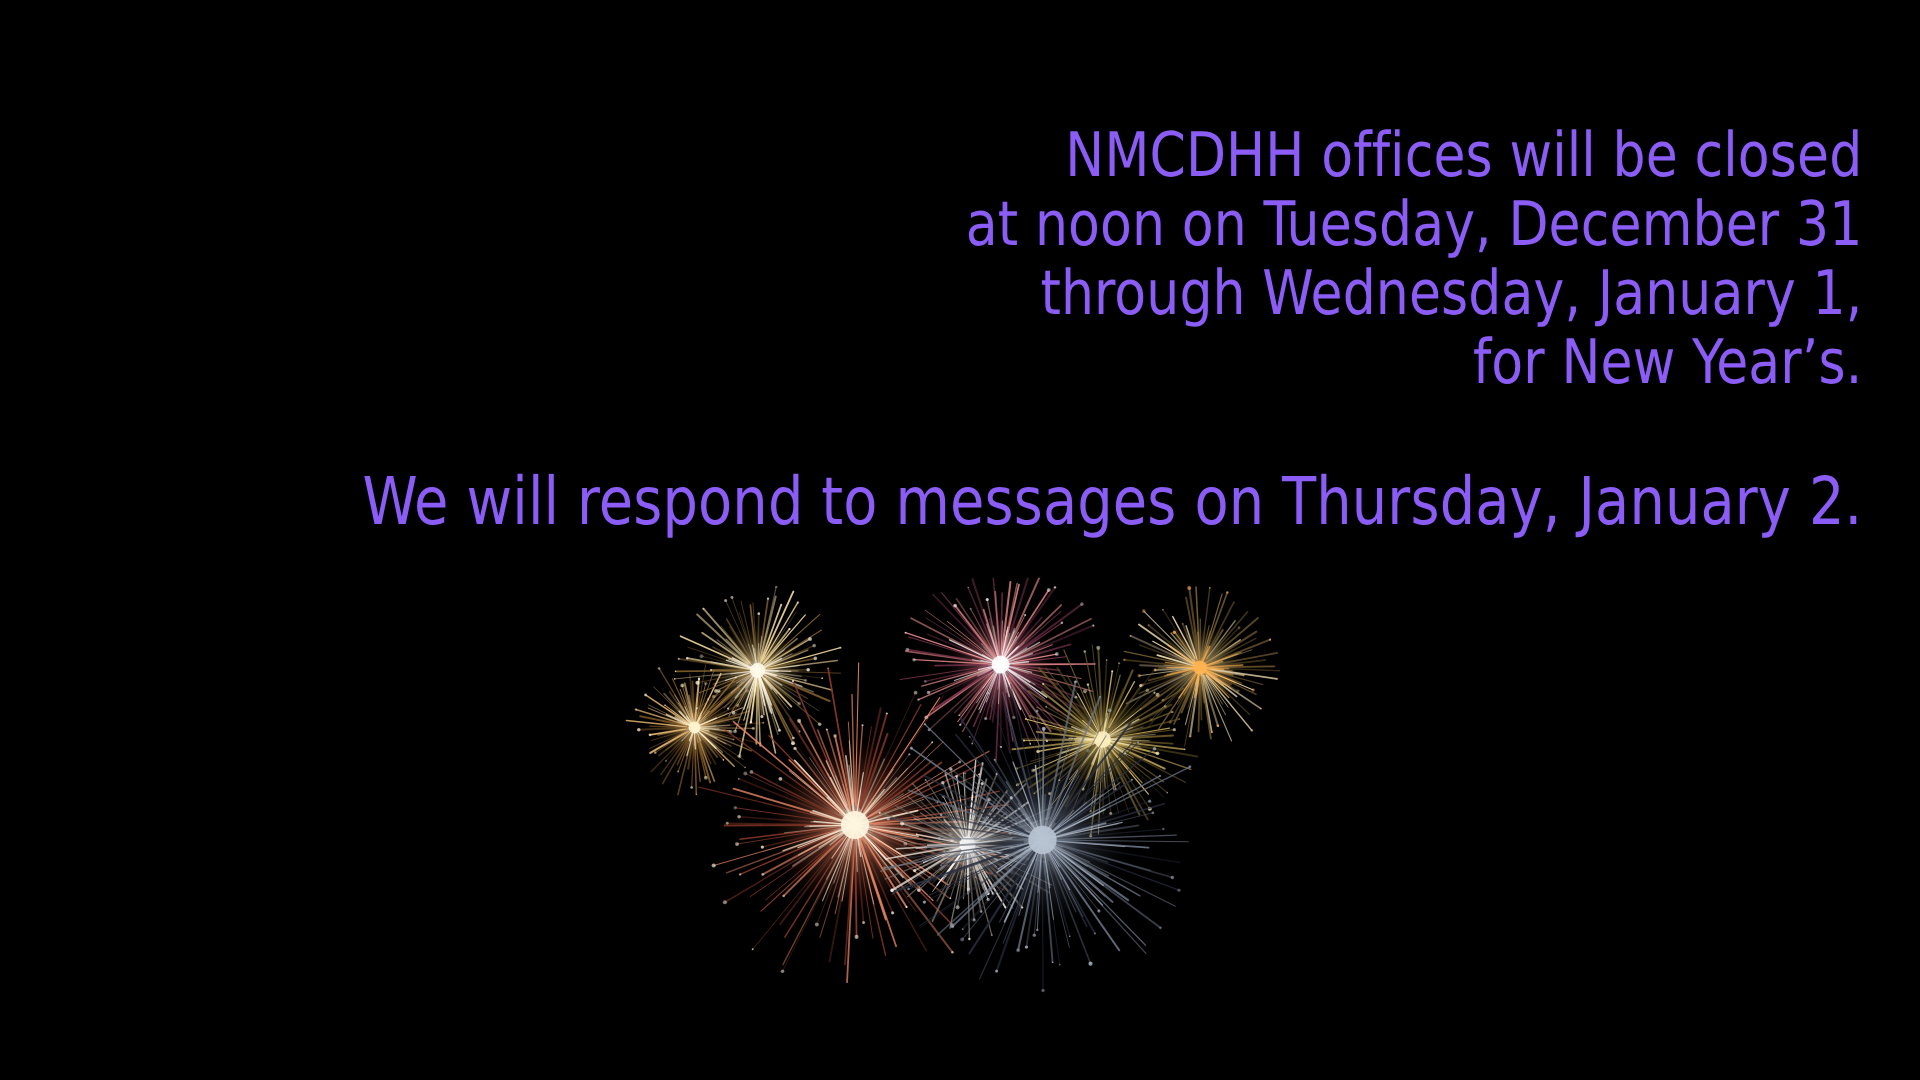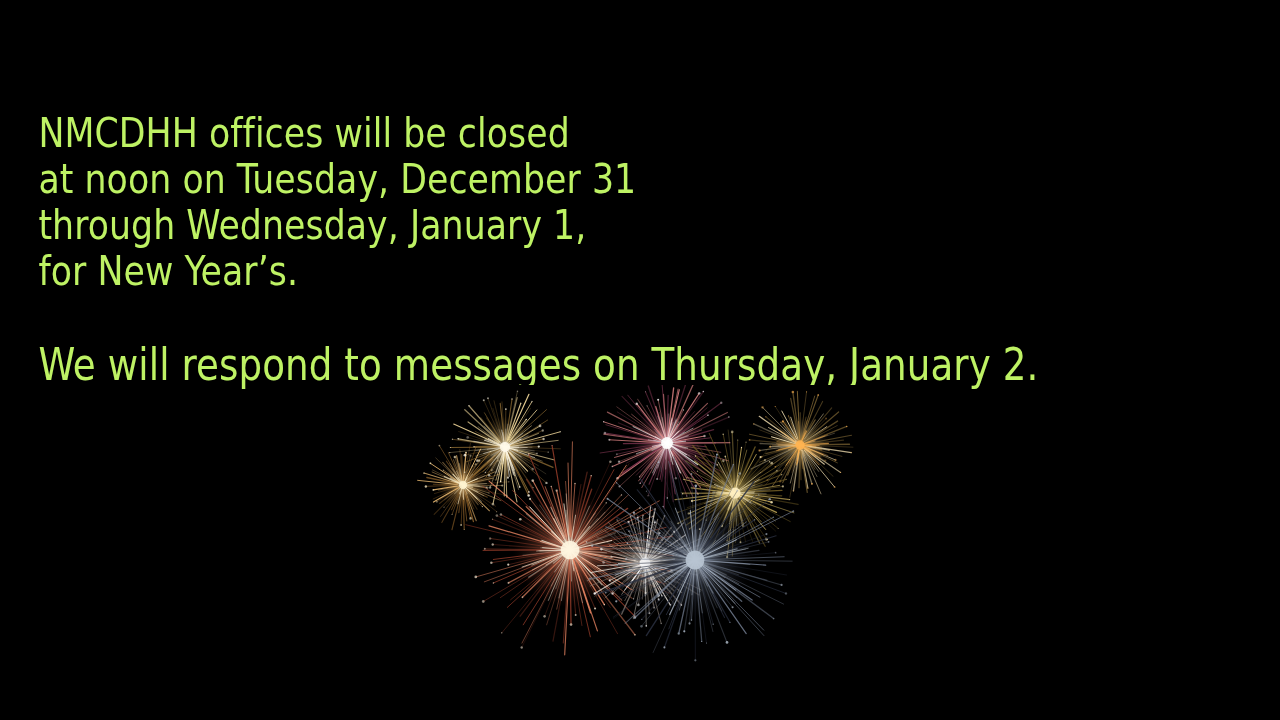--- a/index.html
+++ b/index.html
@@ -20,25 +20,24 @@
     height: 720px;
     background: #000000;
   }
 
   
   #announcement {
     position: absolute;
     left: 0;
     top: 80px;
     width: 1280px;
-    text-align: left;
-    color: #bef264;
+    text-align: right;
+    color: #8b5cf6;
     font-family: "DejaVu Sans Condensed", "Liberation Sans Narrow", "Liberation Sans", sans-serif;
     font-weight: 300;
-    margin-top: 30px;
     -webkit-font-smoothing: antialiased;
   }
   .aline {
     display: block;
     font-size: 41px;
     line-height: 46px;
     letter-spacing: 0.1px;
     white-space: pre;
     transform: scaleX(0.94);
     transform-origin: center center;

